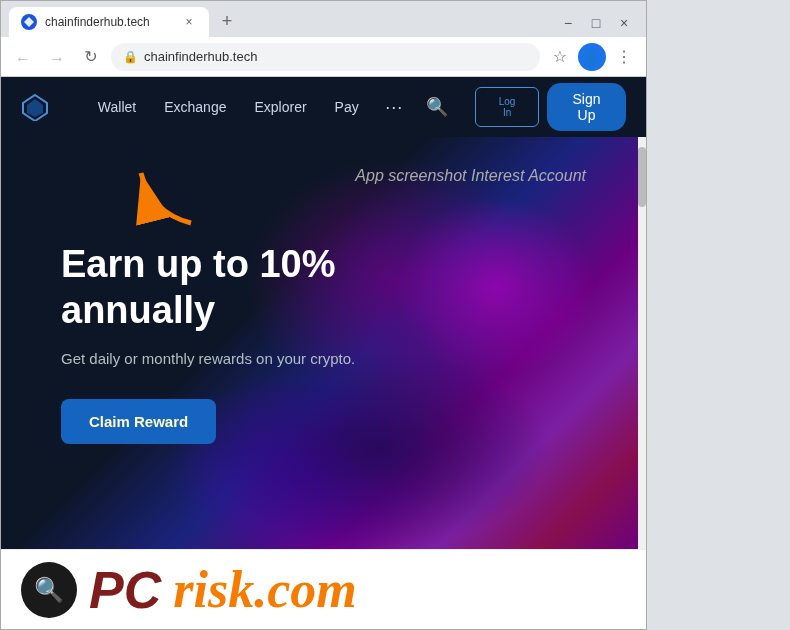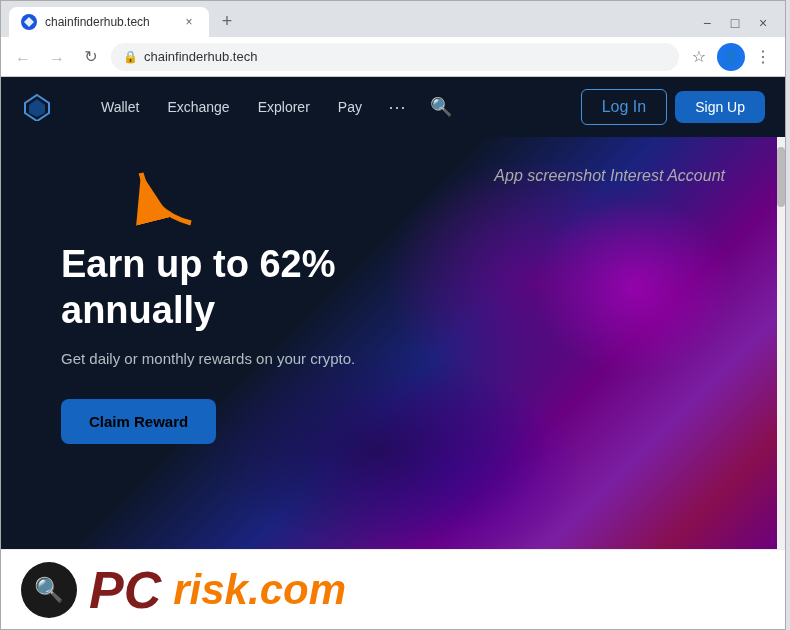--- a/index.html
+++ b/index.html
@@ -1,20 +1,20 @@
 <!DOCTYPE html>
 <html><head>
   <meta charset="utf-8">
   <style>
     * { margin: 0; padding: 0; box-sizing: border-box; }
     body { width: 790px; height: 630px; overflow: hidden; font-family: Arial, sans-serif; background: #dee1e6; }
 
     
     .browser-window {
-      width: 786px;
+      width: 647px;
       height: 630px;
       background: #dee1e6;
       border: 1px solid #aaa;
       display: flex;
       flex-direction: column;
     }
 
     .tab-bar {
       background: #dee1e6;
       height: 36px;
@@ -236,30 +236,30 @@
       gap: 8px;
       align-items: center;
     }
 
     .btn-login {
       background: transparent;
       border: 1px solid #4a90d9;
       color: #4a90d9;
       padding: 8px 20px;
       border-radius: 6px;
-      font-size: 16px;
+      font-size: 10px;
       cursor: pointer;
     }
 
     .btn-signup {
       background: #1565c0;
       border: none;
       color: white;
       padding: 8px 20px;
-      border-radius: 8px;
+      border-radius: 14px;
       font-size: 14px;
       cursor: pointer;
     }
 
     
     .hero-section {
       flex: 1;
       background: linear-gradient(135deg, #0d1626 0%, #0d1626 40%, #1a237e 55%, #6a0080 70%, #7b1fa2 80%, #880e4f 90%, #6a0080 100%);
       position: relative;
       overflow: hidden;
@@ -323,21 +323,21 @@
     }
 
     .hero-subtitle {
       font-size: 15px;
       color: #b0bec5;
       margin-bottom: 32px;
     }
 
     .btn-claim {
       background: #1565c0;
-      color: #000000;
+      color: #fef9c3;
       border: none;
       padding: 14px 28px;
       border-radius: 8px;
       font-size: 15px;
       font-weight: 600;
       cursor: pointer;
     }
 
     .hero-screenshot {
       position: absolute;
@@ -397,25 +397,26 @@
 
     .pcrisk-text-pc {
       font-size: 52px;
       font-weight: 900;
       color: #7f1d1d;
       line-height: 1;
       font-style: italic;
     }
 
     .pcrisk-text-risk {
-      font-size: 42px;
+      font-size: 52px;
       font-weight: 700;
       color: #f57c00;
       line-height: 1;
       font-style: italic;
+      font-family: Liberation Serif, serif;
     }
 
     
     .arrow-annotation {
       position: absolute;
       top: 76px;
       left: 130px;
       z-index: 100;
       pointer-events: none;
     }
@@ -500,21 +501,21 @@
       </div>
     </div>
 
     <div class="hero-section">
       <div class="hero-bg-blob1"></div>
       <div class="hero-bg-blob2"></div>
       <div class="hero-bg-blob3"></div>
       <div class="hero-bg-blob4"></div>
 
       <div class="hero-content">
-        <h1 class="hero-title">Earn up to 62% annually</h1>
+        <h1 class="hero-title">Earn up to 10% annually</h1>
         <p class="hero-subtitle">Get daily or monthly rewards on your crypto.</p>
         <button class="btn-claim">Claim Reward</button>
       </div>
 
       <div class="hero-screenshot">App screenshot Interest Account</div>
 
       <div class="scrollbar">
         <div class="scrollbar-thumb"></div>
       </div>
     </div>

